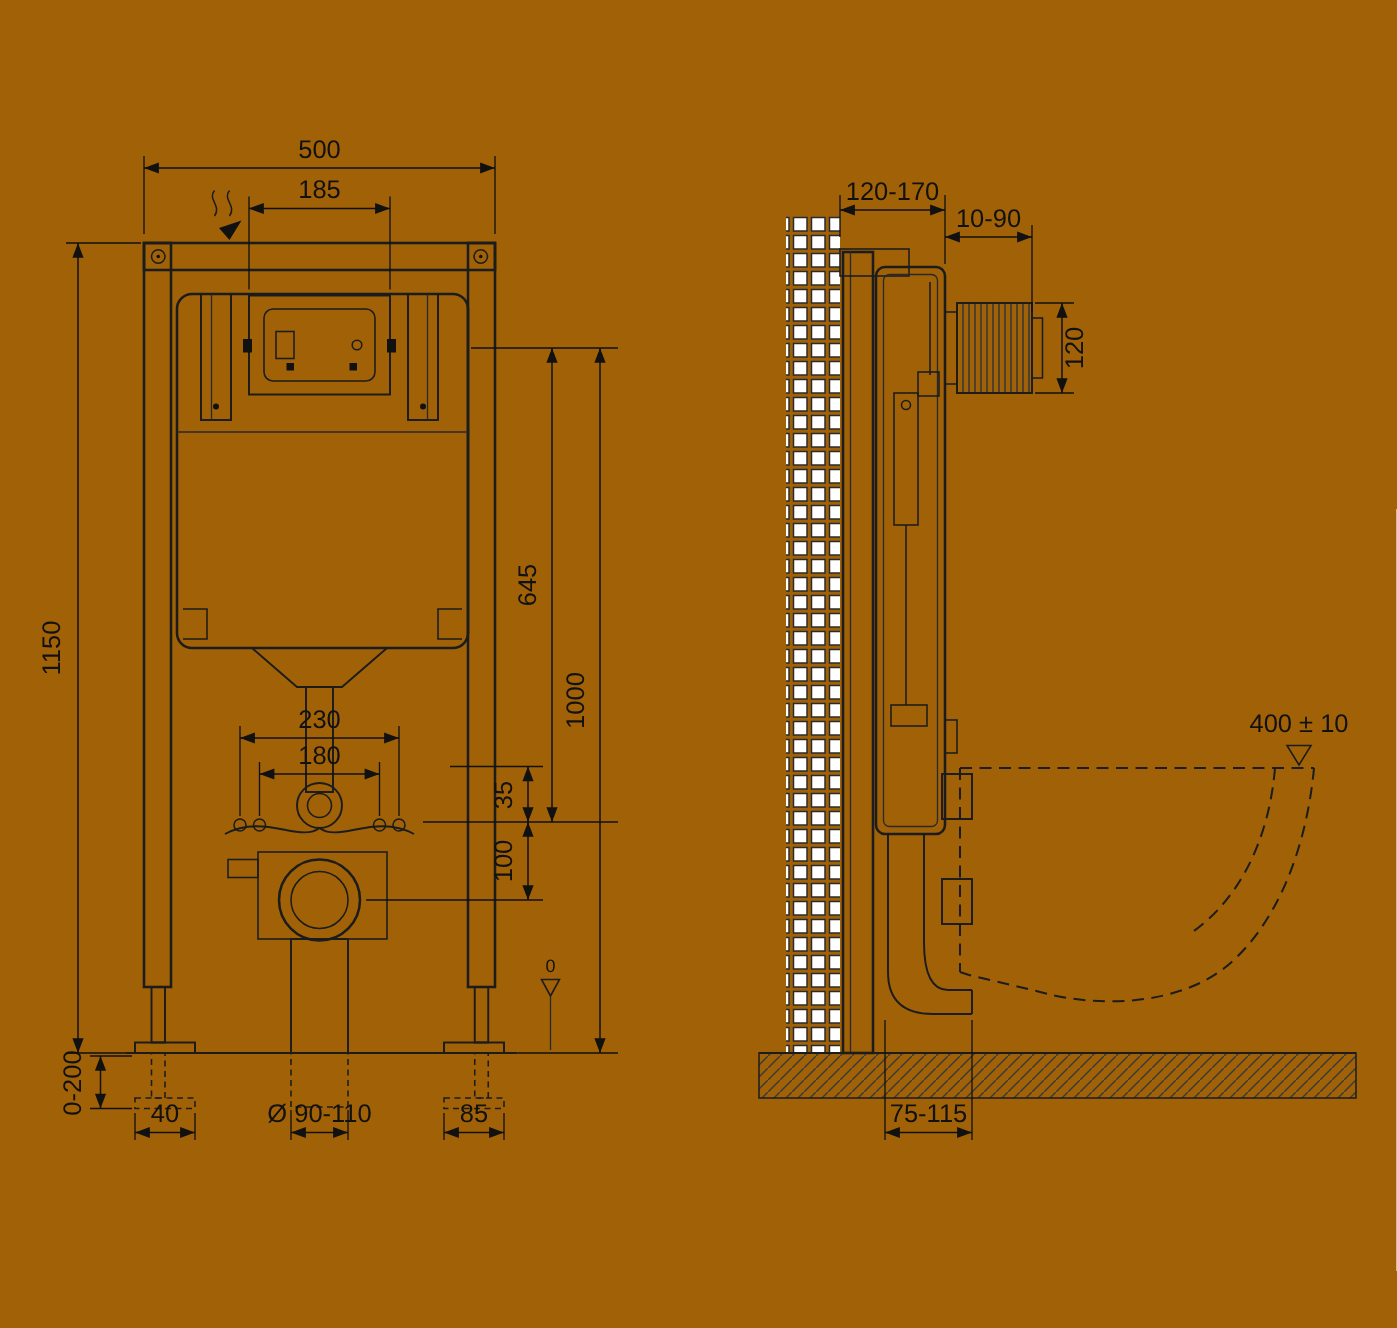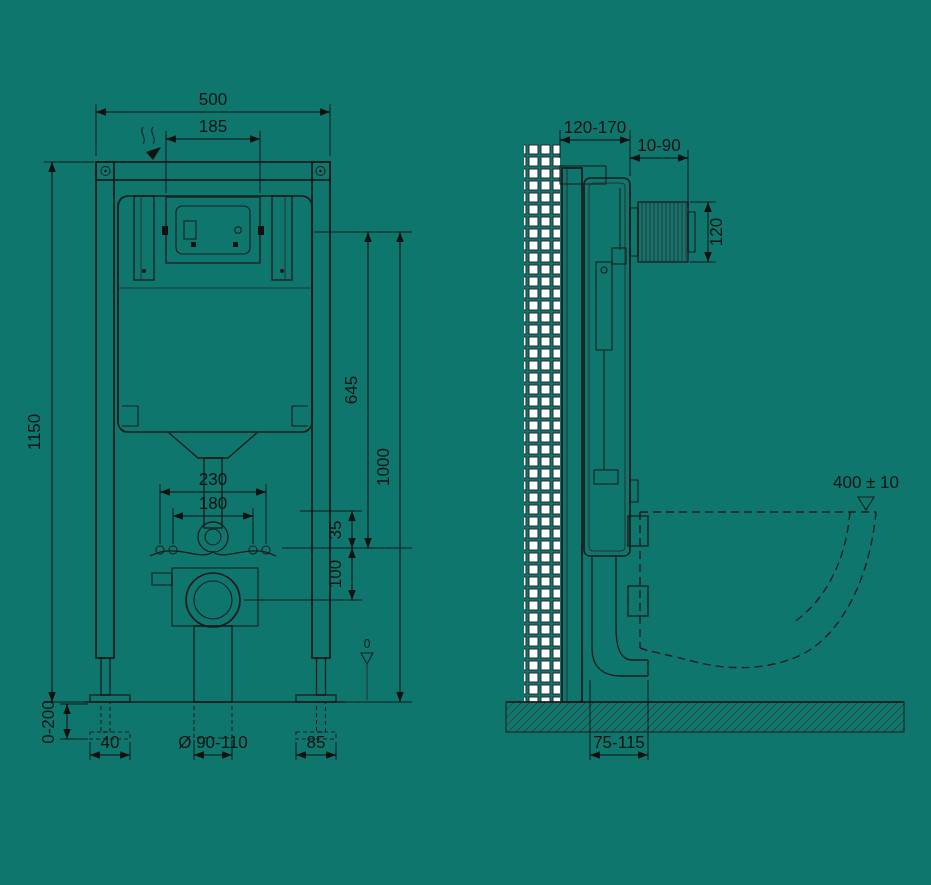--- a/index.html
+++ b/index.html
@@ -1,19 +1,19 @@
 <!DOCTYPE html>
 <html><head>
 <meta charset="utf-8">
 <style>
   html,body { margin:0; padding:0; background:#ffffff; }
   .canvas {
     position:relative;
     width:931px; height:885px;
-    background:#0f766e;
+    background:#a16207;
     font-family:"Liberation Sans", sans-serif;
     overflow:hidden;
   }
   svg { display:block; }
   .outline  { fill:none; stroke:#1c1c1c; stroke-width:1.7; }
   .mid      { fill:none; stroke:#1c1c1c; stroke-width:1.3; }
   .thin     { fill:none; stroke:#1c1c1c; stroke-width:1.05; }
   .hair     { fill:none; stroke:#2a2a2a; stroke-width:0.9; }
   .dashed   { fill:none; stroke:#1c1c1c; stroke-width:1.05; stroke-dasharray:4 3; }
   .dashed2  { fill:none; stroke:#1c1c1c; stroke-width:1.35; stroke-dasharray:8 5; }

